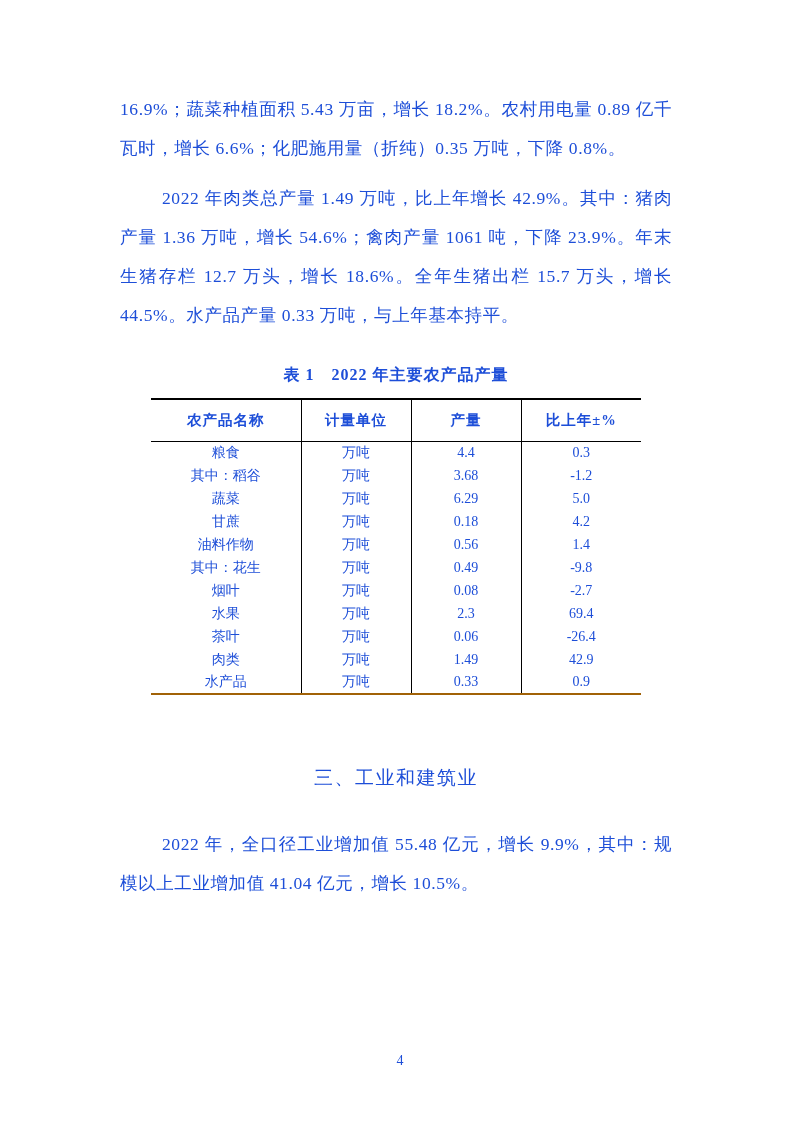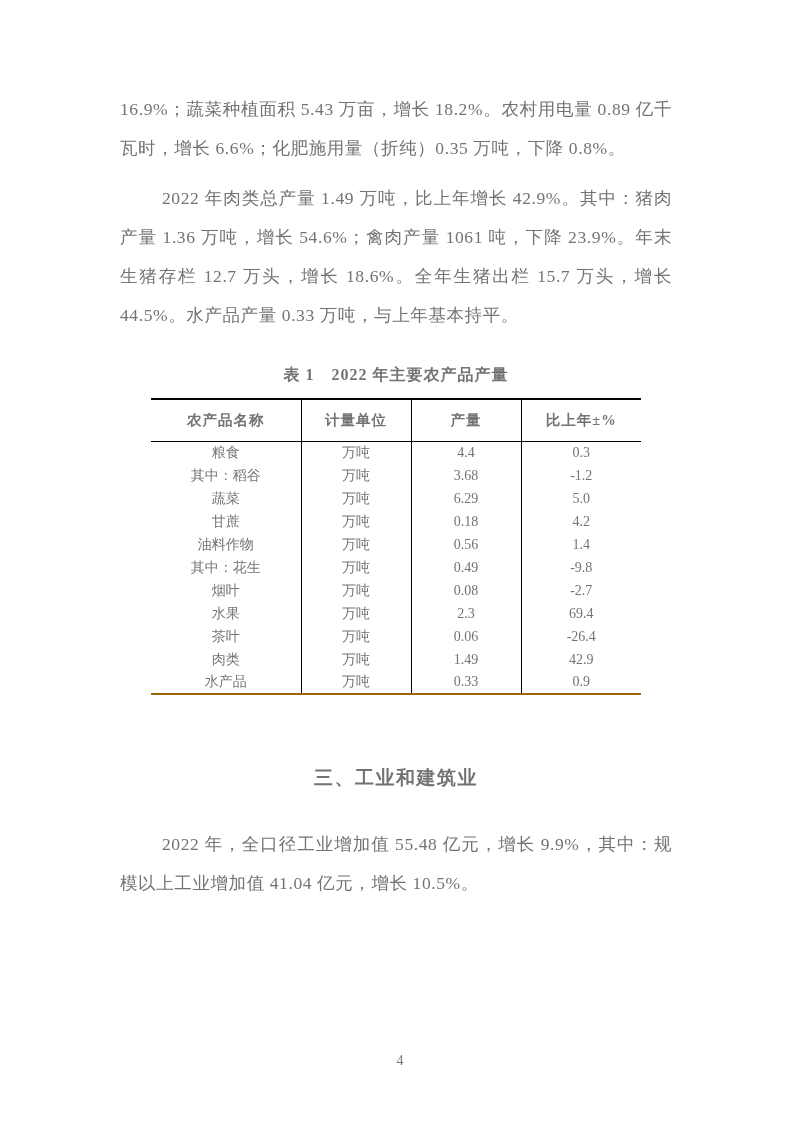--- a/index.html
+++ b/index.html
@@ -3,21 +3,21 @@
 <meta charset="utf-8">
 <style>
   * { margin: 0; padding: 0; box-sizing: border-box; }
   html, body { background: #ffffff; }
   .page {
     position: relative;
     width: 800px;
     height: 1131px;
     margin: 0 auto;
     background: #ffffff;
-    color: #737373;
+    color: #1d4ed8;
     font-family: "Liberation Serif", "DejaVu Serif", serif;
     padding: 90px 128px 0 120px;
     overflow: hidden;
   }
   .para {
     font-size: 17.5px;
     line-height: 39px;
     text-align: justify;
     letter-spacing: 0.6px;
     text-indent: 2.4em;
@@ -59,21 +59,21 @@
     border-left: 1px solid #000;
   }
   table.stats-table col.c1 { width: 150px; }
   table.stats-table col.c2 { width: 110px; }
   table.stats-table col.c3 { width: 110px; }
   table.stats-table col.c4 { width: 120px; }
   .section-heading {
     margin-top: 70px;
     margin-bottom: 34px;
     text-align: center;
-    font-weight: bold;
+    font-weight: normal;
     font-size: 19px;
     letter-spacing: 1.5px;
     font-family: "Liberation Serif", "DejaVu Serif", serif;
   }
   .page-number {
     position: absolute;
     bottom: 62px;
     left: 0;
     width: 100%;
     text-align: center;

